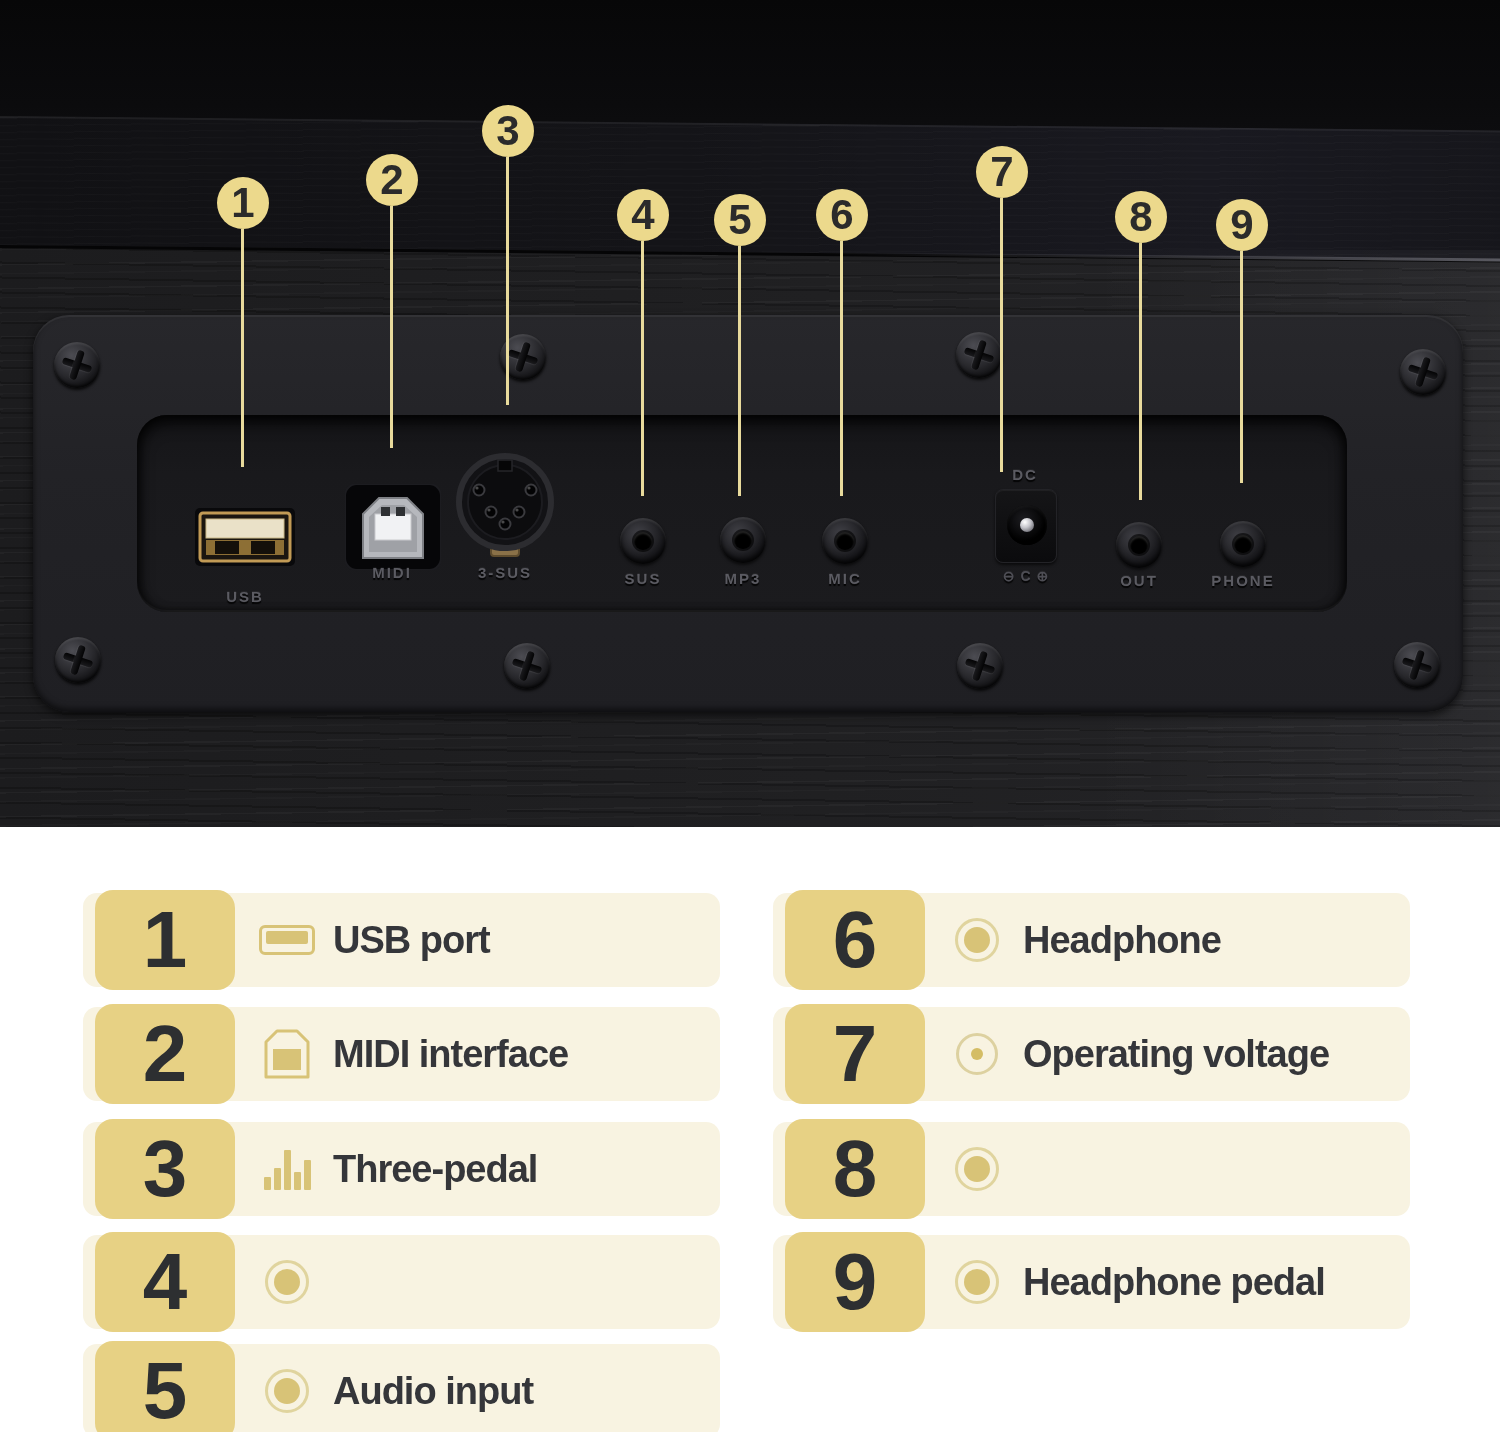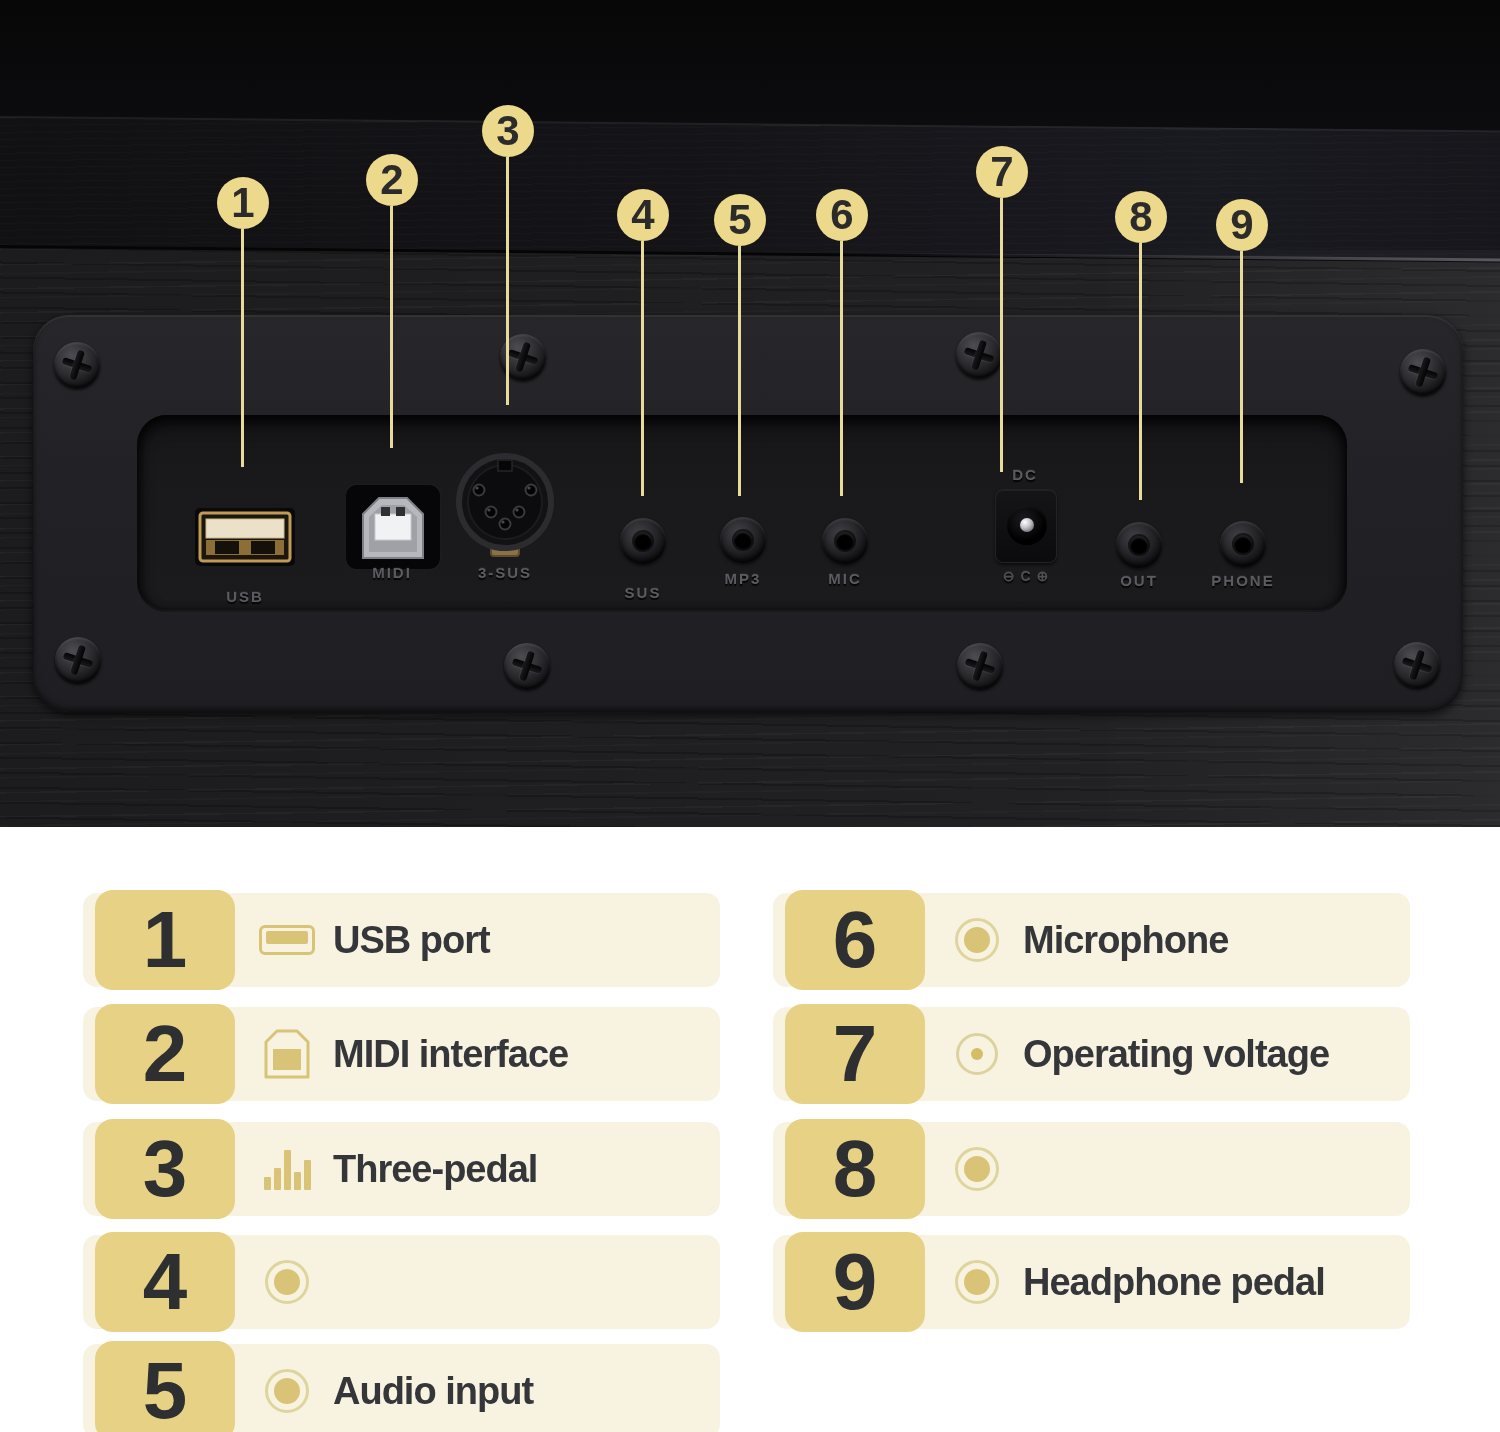--- a/index.html
+++ b/index.html
@@ -174,21 +174,21 @@
           <circle cx="74" cy="38" r="1.6"></circle>
         <circle cx="34" cy="60" r="1.6"></circle>
           <circle cx="62" cy="60" r="1.6"></circle>
         <circle cx="48" cy="72" r="1.6"></circle>
       </g>
     </svg>
   </div>
   <div class="port-label" style="left:455px;top:564px">3-SUS</div>
 
   <div class="jack" style="left:620px;top:518px"></div>
-  <div class="port-label" style="left:593px;top:584px">SUS</div>
+  <div class="port-label" style="left:593px;top:570px">SUS</div>
 
   <div class="jack" style="left:720px;top:517px"></div>
   <div class="port-label" style="left:693px;top:570px">MP3</div>
 
   <div class="jack" style="left:822px;top:518px"></div>
   <div class="port-label" style="left:795px;top:570px">MIC</div>
 
   <div class="port-label" style="left:975px;top:466px">DC</div>
   <div class="dc-jack"></div>
   <div class="port-label polarity" style="left:961px;top:568px">⊖ C ⊕</div>
@@ -275,21 +275,21 @@
     <div class="row-label">Audio input</div>
   </div>
 
   <div class="row r6">
     <div class="badge">6</div>
     <div class="icon-box">
         <div class="ic-jack">
           <i></i>
         </div>
       </div>
-    <div class="row-label">Microphone</div>
+    <div class="row-label">Headphone</div>
   </div>
 
   <div class="row r7">
     <div class="badge">7</div>
     <div class="icon-box">
         <div class="ic-dc">
           <i></i>
         </div>
       </div>
     <div class="row-label">Operating voltage</div>

